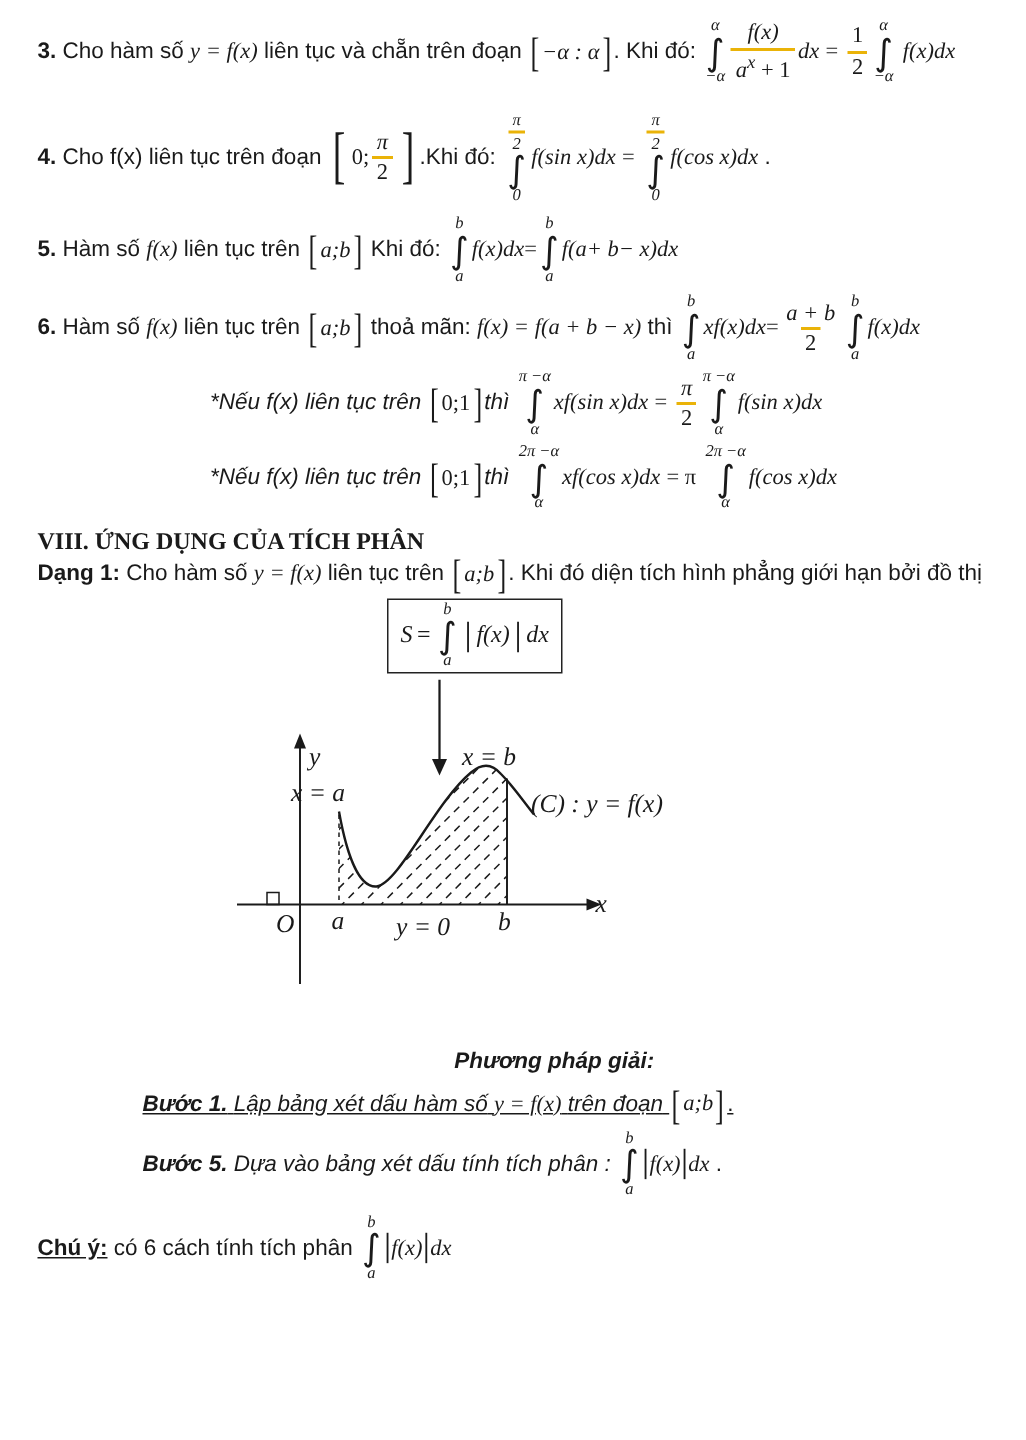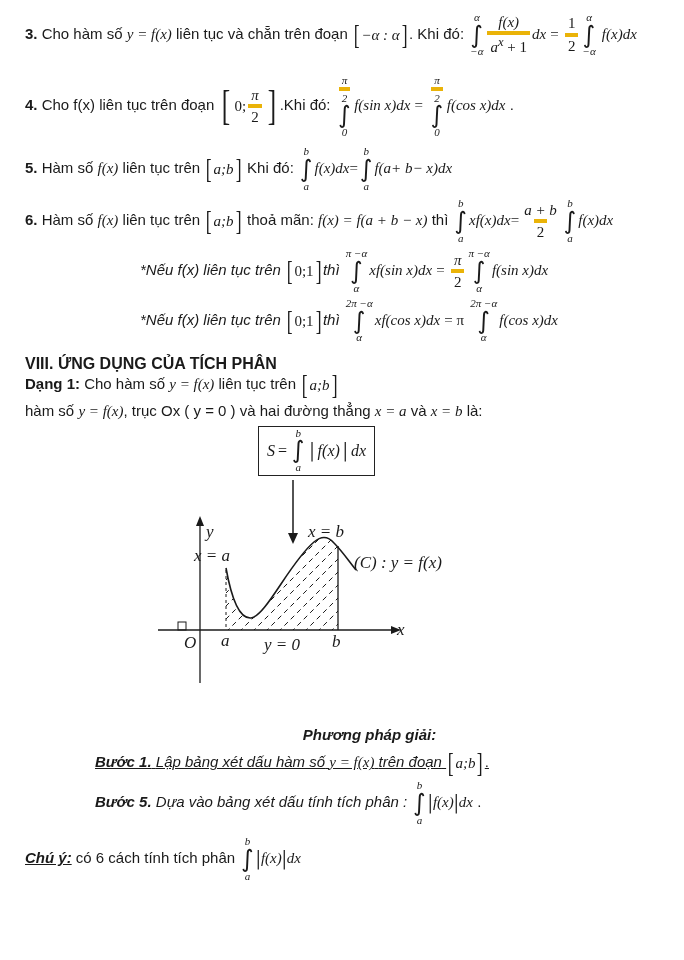--- a/index.html
+++ b/index.html
@@ -6,33 +6,33 @@
   .page{position:relative;width:684px;height:960px;background:#fff;color:#1a1a1a;
         font-family:"Liberation Sans",sans-serif;font-size:15px;overflow:hidden;}
   .para{padding-left:25px;white-space:nowrap;line-height:1.25;}
   .indent1{padding-left:140px;}
   .indent2{padding-left:95px;}
   .indent3{padding-left:55px;text-align:center;}
   .bn{font-weight:bold;}
   .it{font-family:"Liberation Serif",serif;font-style:italic;}
   .rm{font-family:"Liberation Serif",serif;font-style:normal;}
   .is{font-style:italic;}
-  .ul{text-decoration:underline;font-style:italic;}
+  .ul{text-decoration:underline;}
   .h1{font-weight:bold;font-size:16px;}
   .h2{font-weight:bold;font-size:15px;}
   
   .intgrl{display:inline-flex;flex-direction:column;align-items:center;vertical-align:middle;
           line-height:1;margin:0 2px;}
   .lim{font-family:"Liberation Serif",serif;font-style:italic;font-size:11px;line-height:1.05;}
   .isign{font-family:"DejaVu Sans",sans-serif;font-size:24px;line-height:.95;font-style:normal;}
   
   .frac{display:inline-flex;flex-direction:column;align-items:center;vertical-align:middle;
         font-family:"Liberation Serif",serif;line-height:1.1;margin:0 2px;text-align:center;}
   .frac>.fn{padding:0 3px 1px;}
-  .frac>.fd{border-top:4px solid #eab308;padding:1px 3px 0;}
+  .frac>.fd{border-top:2px solid #eab308;padding:1px 3px 0;}
   .frac.sm{font-size:11px;}
   
   .brk{display:inline-flex;align-items:center;vertical-align:middle;font-family:"Liberation Serif",serif;}
   .bg{display:inline-block;font-family:"Liberation Serif",serif;font-size:22px;line-height:1;
       transform:scaleY(1.25) scaleX(.8);padding:0 1px;}
   .bg.tall{font-size:42px;line-height:.9;transform:scaleY(1) scaleX(.6);}
   .abs{font-family:"DejaVu Sans",sans-serif;vertical-align:middle;display:inline-block;
        transform:scaleY(1.35);font-size:15px;position:relative;top:-1px;}
   .figure{position:relative;height:278px;margin-top:5px;}
   .fbox{position:absolute;left:258px;top:0;border:1.5px solid #222;padding:1px 8px;
@@ -193,40 +193,32 @@
         <span class="lim">α</span>
       </span><span class="it">xf(cos x)dx</span>
     <span class="rm">= π</span>
     <span class="intgrl">
         <span class="lim">2π −α</span>
         <span class="isign">∫</span>
         <span class="lim">α</span>
       </span><span class="it">f(cos x)dx</span>
   </div>
 
-  <div class="para h1" style="margin-top:10px;">VIII. ỨNG DỤNG CỦA TÍCH PHÂN</div>
+  <div class="para h1" style="margin-top:10px;font-family:Liberation Serif, serif;">VIII. ỨNG DỤNG CỦA TÍCH PHÂN</div>
 
   <div class="para" style="margin-top:0;">
     <span class="bn">Dạng 1:</span>
     <span>Cho hàm số</span>
     <span class="it">y = f(x)</span>
     <span>liên tục trên</span>
     <span class="brk">
         <span class="bg">[</span>
         <span class="it">a;b</span>
         <span class="bg">]</span>
-      </span>
-  </div>
-  <div class="para" style="margin-top:6px;">
-    <span>hàm số</span>
-    <span class="it">y = f(x)</span><span>, trục Ox ( y = 0 ) và hai đường thẳng</span>
-    <span class="it">x = a</span>
-    <span>và</span>
-    <span class="it">x = b</span>
-    <span>là:</span>
+      </span><span>. Khi đó diện tích hình phẳng giới hạn bởi đồ thị</span>
   </div>
 
   <div class="figure">
     <div class="fbox">
       <span class="it">S</span>
       <span class="rm">=</span>
       <span class="intgrl">
           <span class="lim">b</span>
           <span class="isign">∫</span>
           <span class="lim">a</span>

